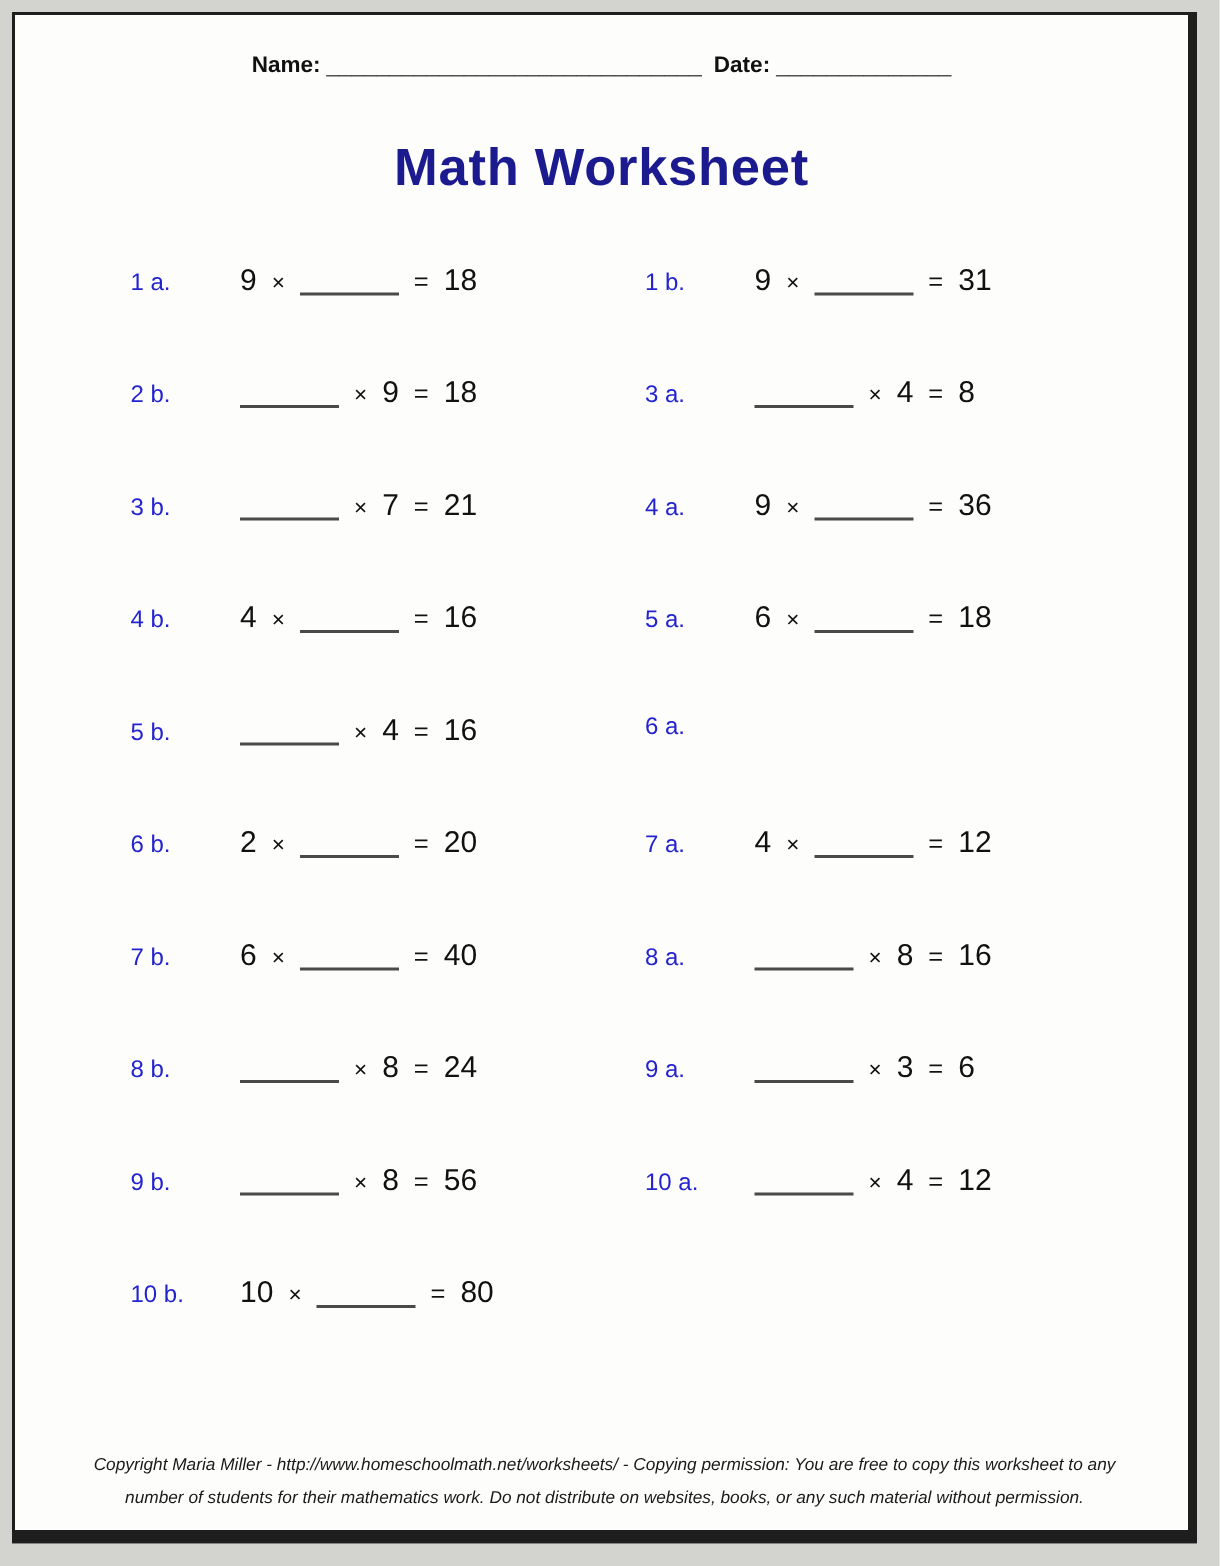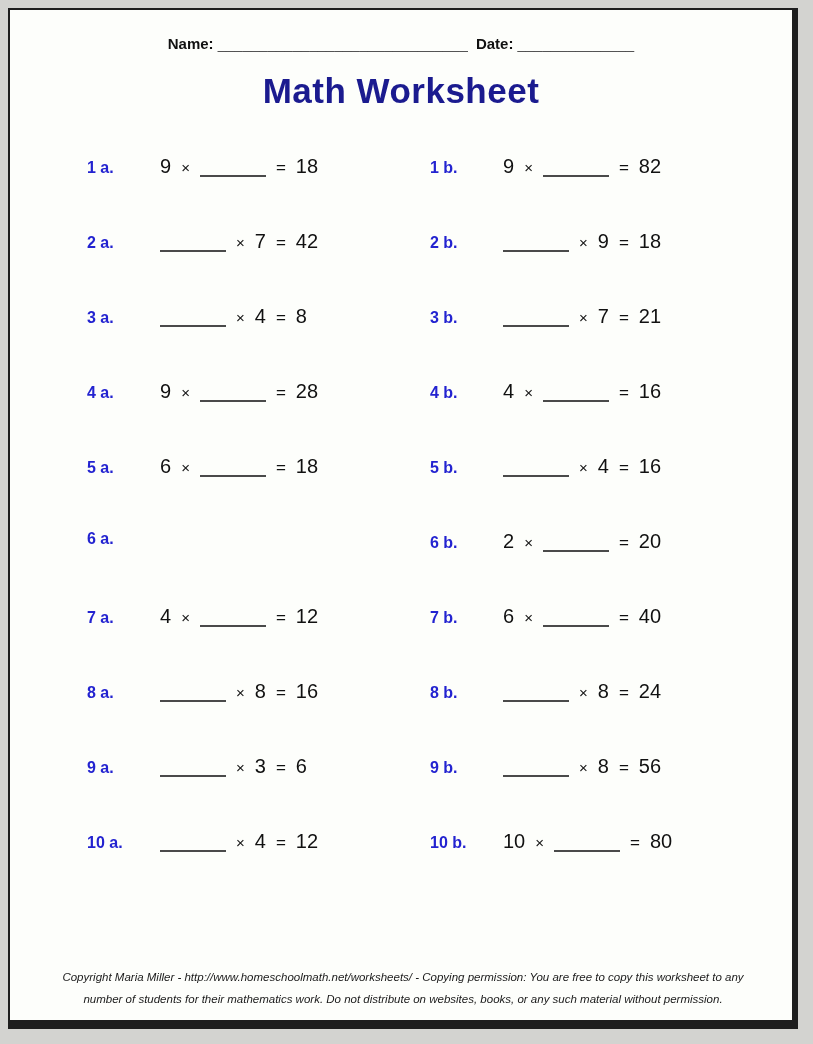--- a/index.html
+++ b/index.html
@@ -33,21 +33,21 @@
     margin-top:25px;
     text-align:center;
     font-size:15px;
     white-space:nowrap;
   }
   .field-label{font-weight:bold;margin-right:4px;}
   .field-line{color:var(--line);letter-spacing:0px;}
   .date-group{margin-left:8px;}
   
   .title{
-    margin-top:19px;
+    margin-top:40px;
     text-align:center;
     font-size:35px;
     font-weight:bold;
     color:var(--title);
     letter-spacing:0.5px;
   }
   
   .problems{
     margin-top:44px;
     margin-left:77px;
@@ -55,21 +55,21 @@
     grid-template-columns:343px auto;
     grid-auto-rows:75px;
   }
   .problem{
     display:flex;
     align-items:baseline;
   }
   .plabel{
     flex:0 0 73px;
     font-size:16px;
-    font-weight:bold;
+    font-weight:normal;
     color:var(--label-blue);
   }
   .expr{
     font-size:20px;
     white-space:nowrap;
   }
   .t{display:inline-block;}
   .op{font-size:15px;margin:0 10px;}
   .eq{font-size:17px;margin:0 10px;}
   .blank{
@@ -103,46 +103,42 @@
   <div class="title">Math Worksheet</div>
 
   <div class="problems" id="problems">
   <div class="problem">
     <span class="plabel">1 a.</span>
     <span class="expr"><span class="t term-left">9</span><span class="op">×</span><span class="t term-right blank"></span><span class="eq">=</span><span class="t product">18</span></span>
   </div>
 
   <div class="problem">
     <span class="plabel">1 b.</span>
-    <span class="expr"><span class="t term-left">9</span><span class="op">×</span><span class="t term-right blank"></span><span class="eq">=</span><span class="t product">82</span></span>
-  </div>
-
-  <div class="problem">
-    <span class="plabel">2 a.</span>
-    <span class="expr"><span class="t term-left blank"></span><span class="op">×</span><span class="t term-right">7</span><span class="eq">=</span><span class="t product">42</span></span>
-  </div>
+    <span class="expr"><span class="t term-left">9</span><span class="op">×</span><span class="t term-right blank"></span><span class="eq">=</span><span class="t product">31</span></span>
+  </div>
+
 
   <div class="problem">
     <span class="plabel">2 b.</span>
     <span class="expr"><span class="t term-left blank"></span><span class="op">×</span><span class="t term-right">9</span><span class="eq">=</span><span class="t product">18</span></span>
   </div>
 
   <div class="problem">
     <span class="plabel">3 a.</span>
     <span class="expr"><span class="t term-left blank"></span><span class="op">×</span><span class="t term-right">4</span><span class="eq">=</span><span class="t product">8</span></span>
   </div>
 
   <div class="problem">
     <span class="plabel">3 b.</span>
     <span class="expr"><span class="t term-left blank"></span><span class="op">×</span><span class="t term-right">7</span><span class="eq">=</span><span class="t product">21</span></span>
   </div>
 
   <div class="problem">
     <span class="plabel">4 a.</span>
-    <span class="expr"><span class="t term-left">9</span><span class="op">×</span><span class="t term-right blank"></span><span class="eq">=</span><span class="t product">28</span></span>
+    <span class="expr"><span class="t term-left">9</span><span class="op">×</span><span class="t term-right blank"></span><span class="eq">=</span><span class="t product">36</span></span>
   </div>
 
   <div class="problem">
     <span class="plabel">4 b.</span>
     <span class="expr"><span class="t term-left">4</span><span class="op">×</span><span class="t term-right blank"></span><span class="eq">=</span><span class="t product">16</span></span>
   </div>
 
   <div class="problem">
     <span class="plabel">5 a.</span>
     <span class="expr"><span class="t term-left">6</span><span class="op">×</span><span class="t term-right blank"></span><span class="eq">=</span><span class="t product">18</span></span>

